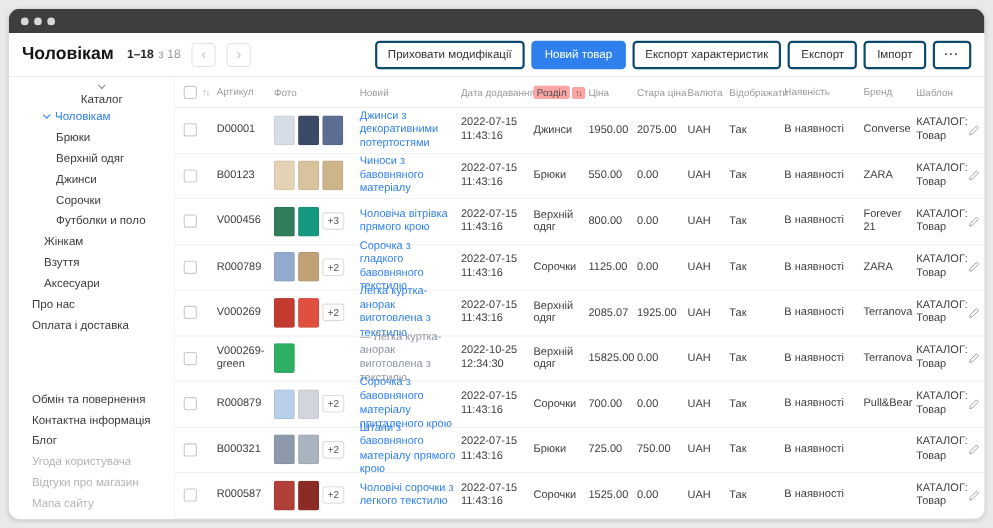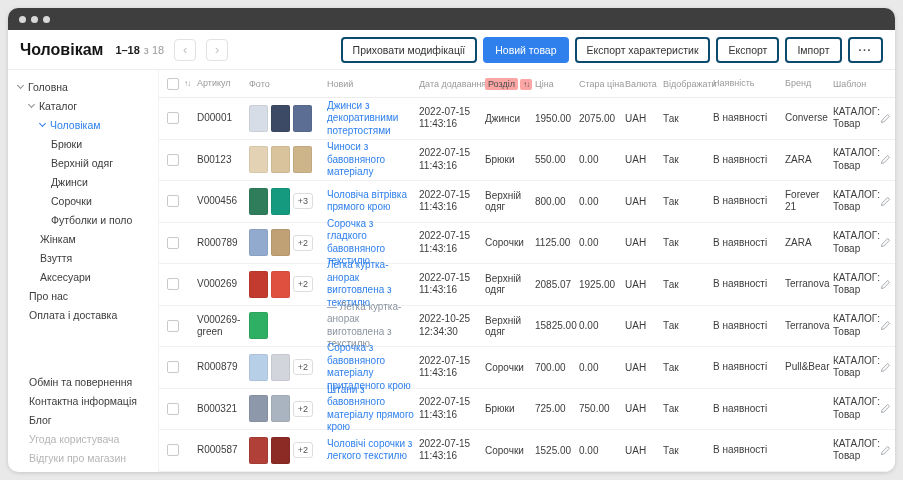--- a/index.html
+++ b/index.html
@@ -77,25 +77,21 @@
     <button class="btn">Приховати модифікації</button>
     <button class="btn primary">Новий товар</button>
     <button class="btn">Експорт характеристик</button>
     <button class="btn">Експорт</button>
     <button class="btn">Імпорт</button>
     <button class="btn more">···</button>
   </div>
 
   <div class="content">
     <nav class="sidebar" id="sidebar">
-        <div class="side-item" style="padding-left: 0px;">
-          <span class="chev"></span>
-          <span>Головна</span>
-        </div>
-        <div class="side-item" style="padding-left: 11px;">
+        <div class="side-item" style="padding-left: 11px; flex-direction: column;">
           <span class="chev"></span>
           <span>Каталог</span>
         </div>
         <div class="side-item active" style="padding-left: 22px;">
           <span class="chev"></span>
           <span>Чоловікам</span>
         </div>
         <div class="side-item" style="padding-left: 33px;">
           <span>Брюки</span>
         </div>

